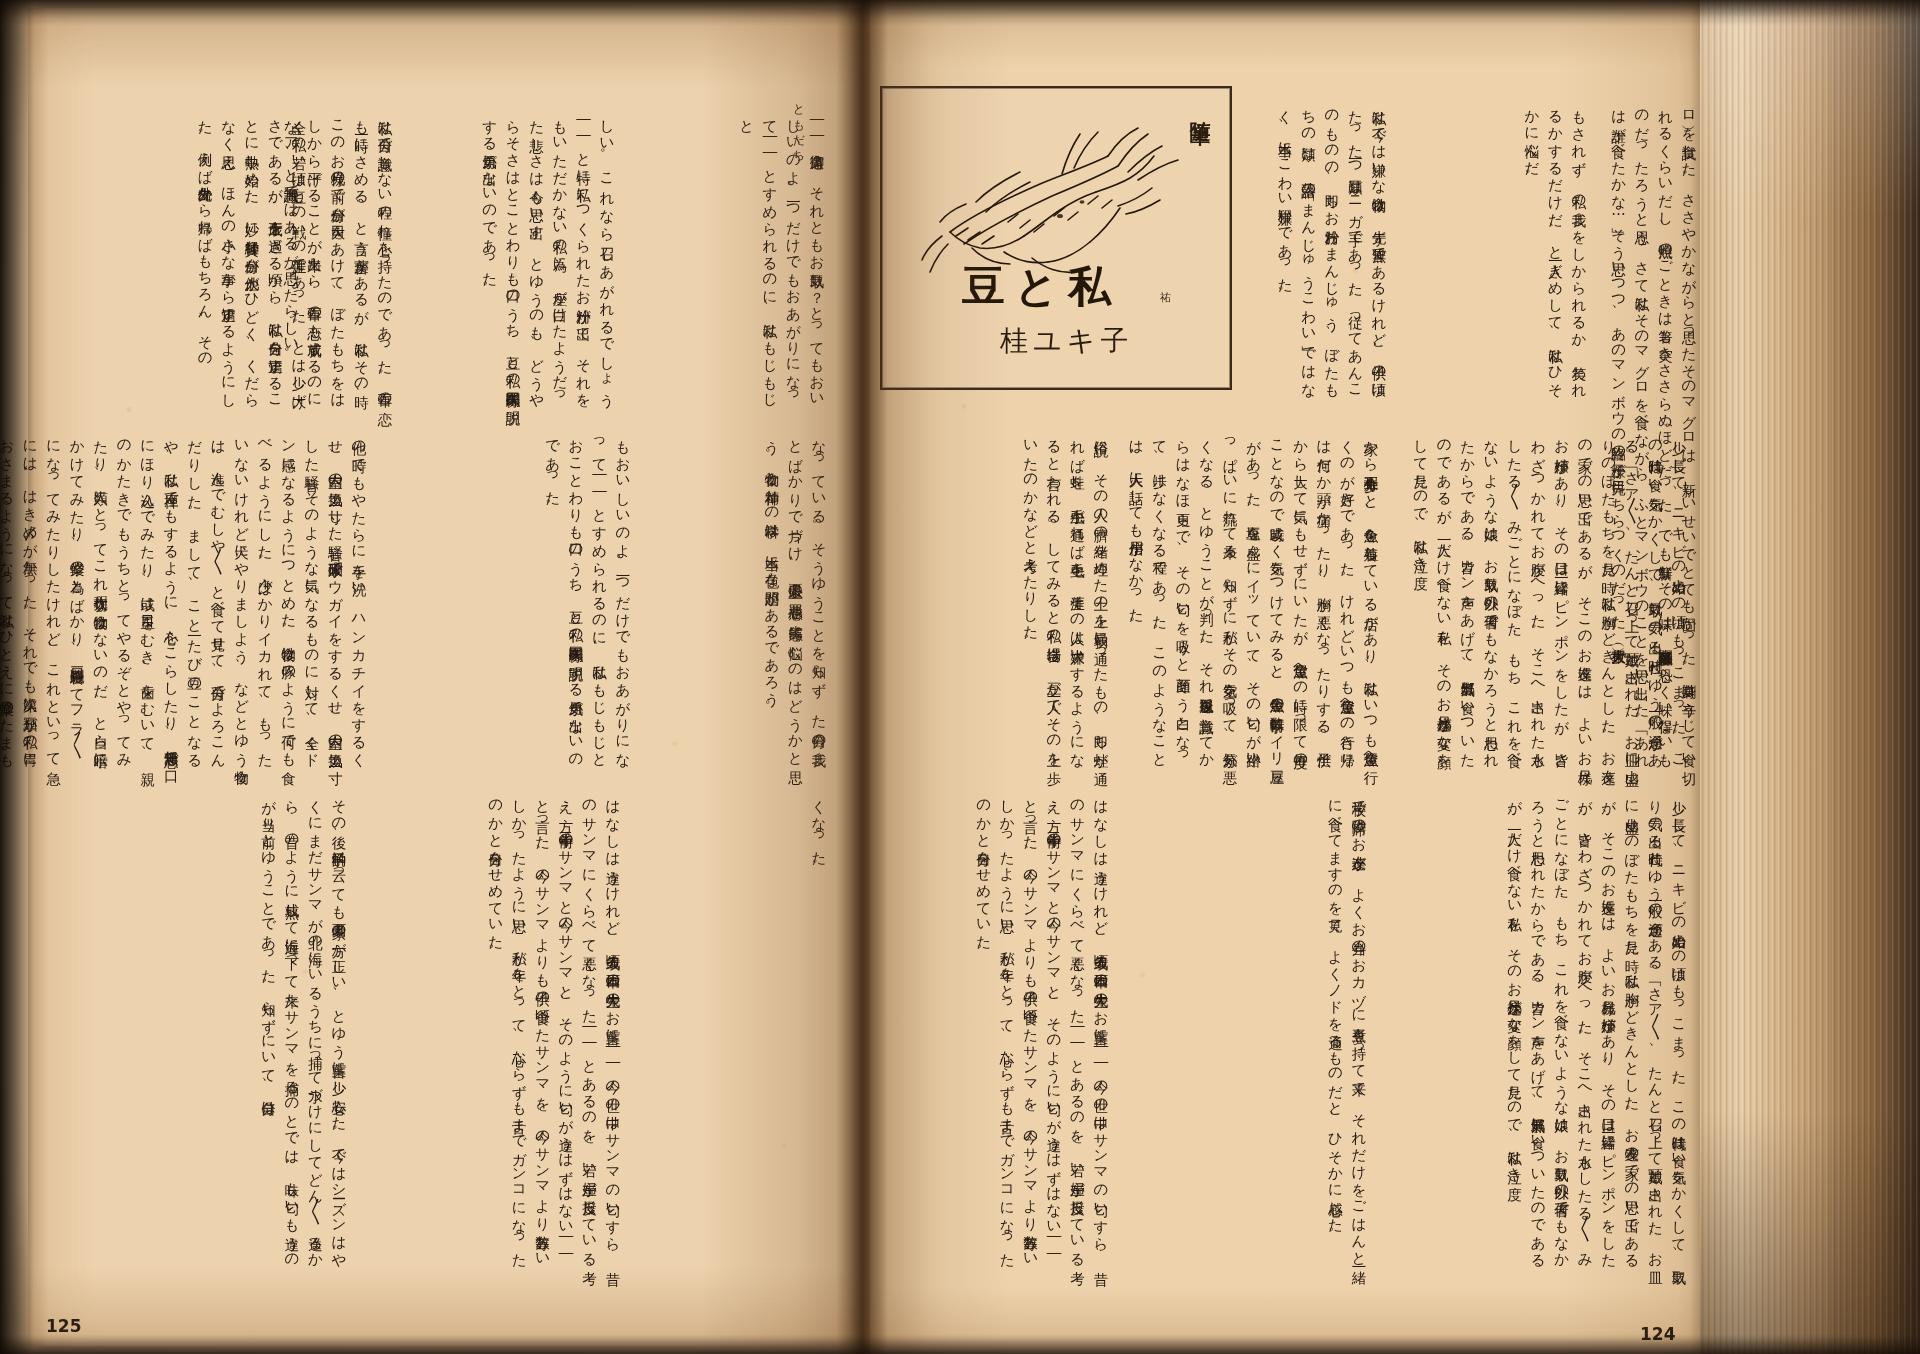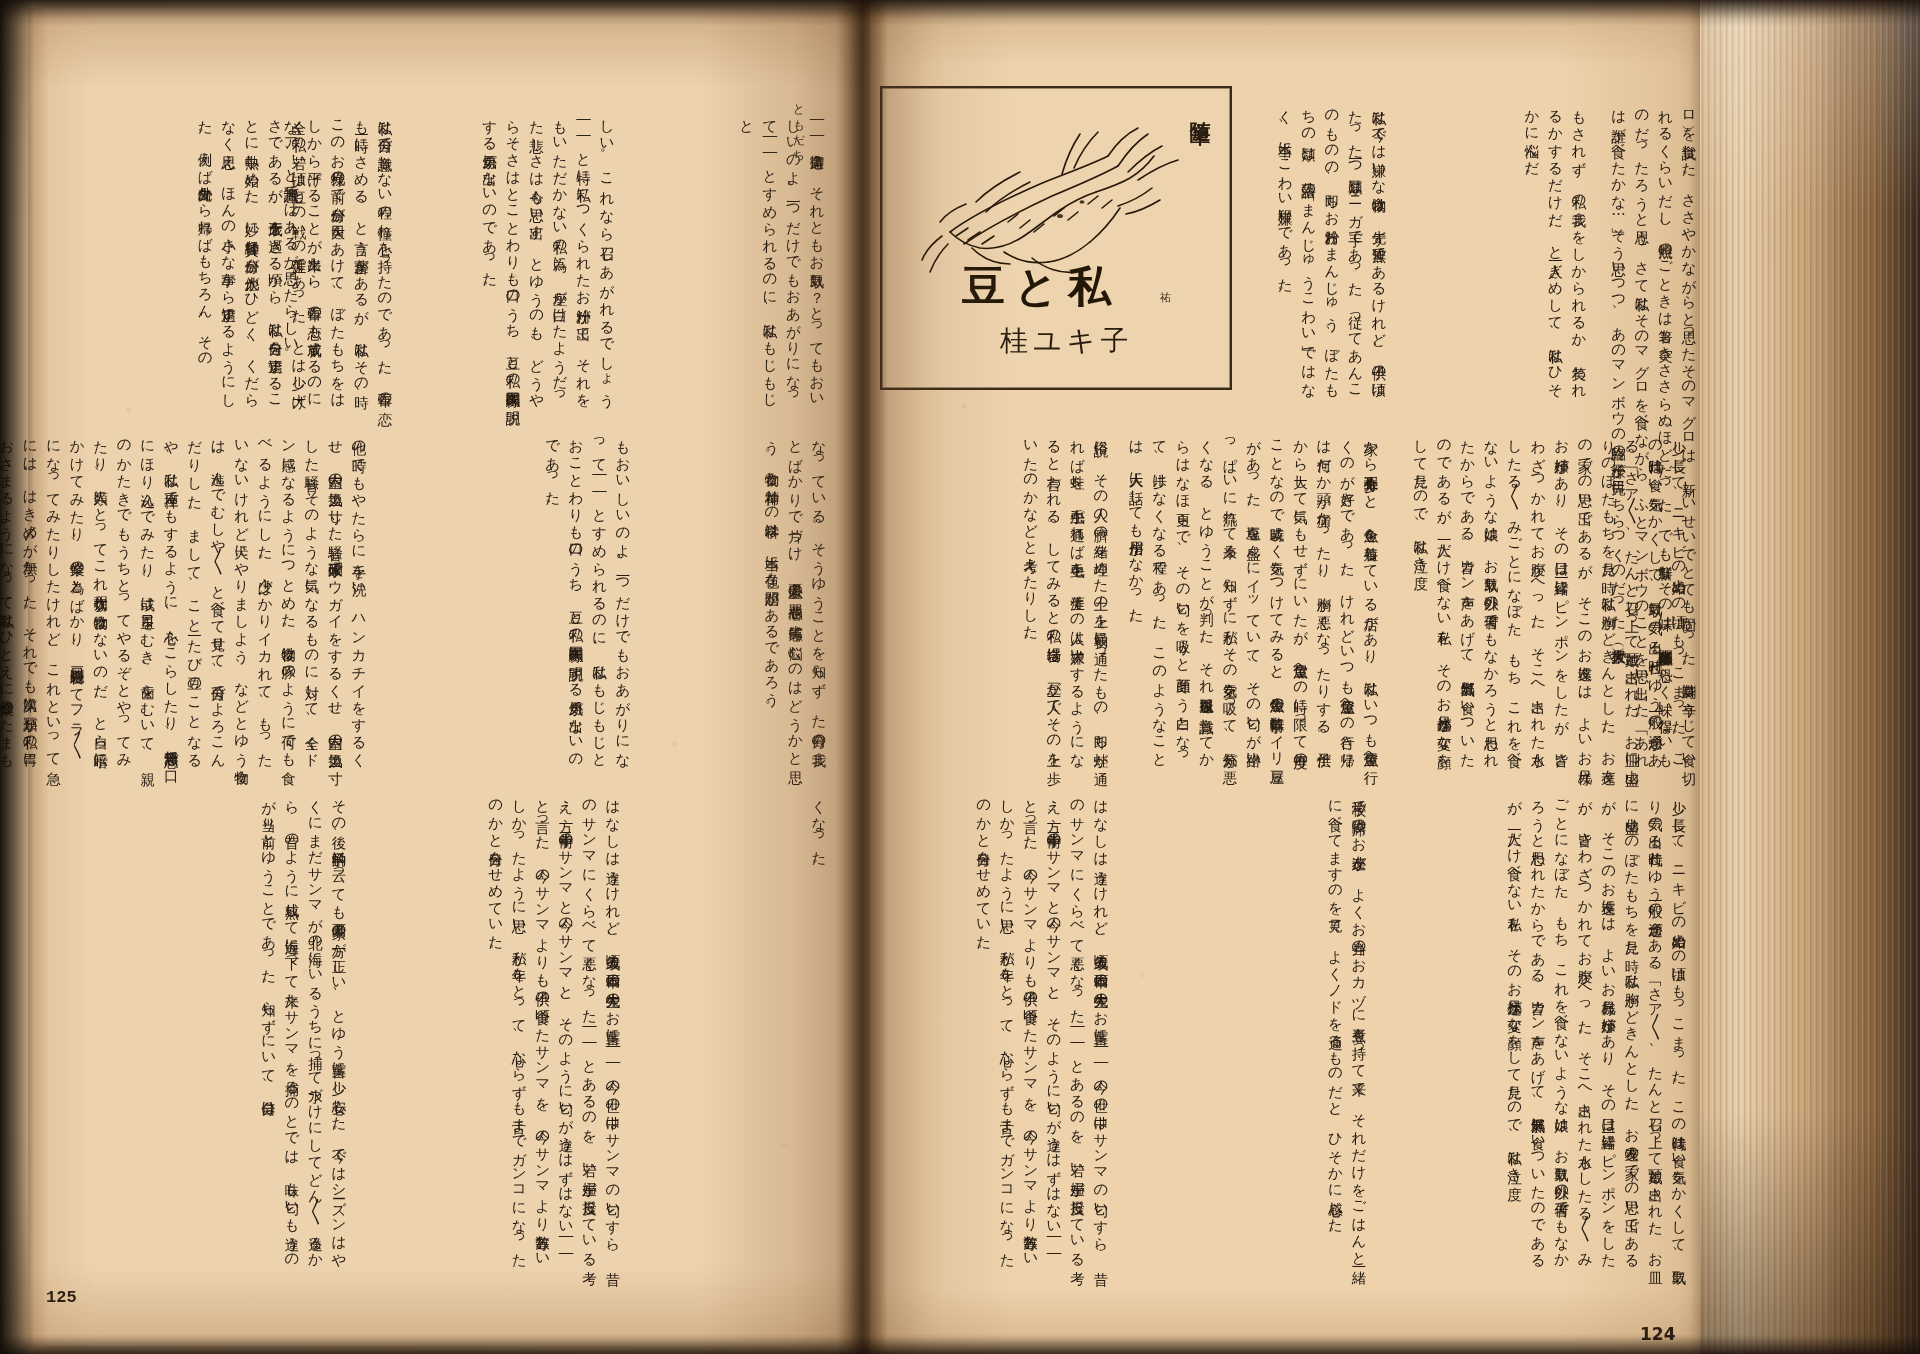--- a/index.html
+++ b/index.html
@@ -197,21 +197,21 @@
     color: #3a2a1a;
   }
 
   .folio {
     position: absolute;
     font-size: 17px;
     font-weight: 700;
     color: #2b1e12;
     font-family: "DejaVu Sans", sans-serif;
   }
-  .folio-left { left: 46px; top: 1288px; font-family: Liberation Mono, monospace; }
+  .folio-left { left: 46px; top: 1316px; }
   .folio-right { left: 1640px; top: 1290px; margin-top: 34px; }
 
   .tiny-head-left {
     position: absolute;
     left: 790px; top: 96px;
     writing-mode: vertical-rl;
     text-orientation: upright;
     font-size: 12px;
     color: #3b2a1a;
     letter-spacing: 0.12em;

